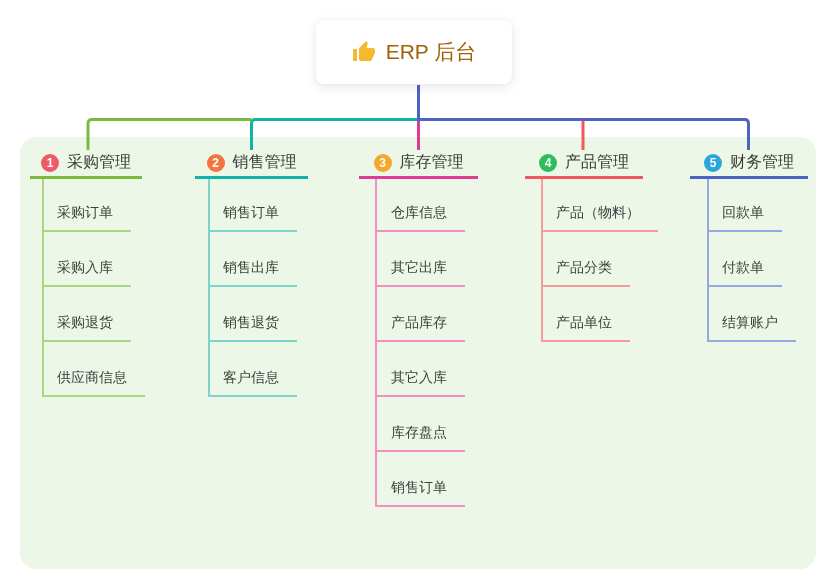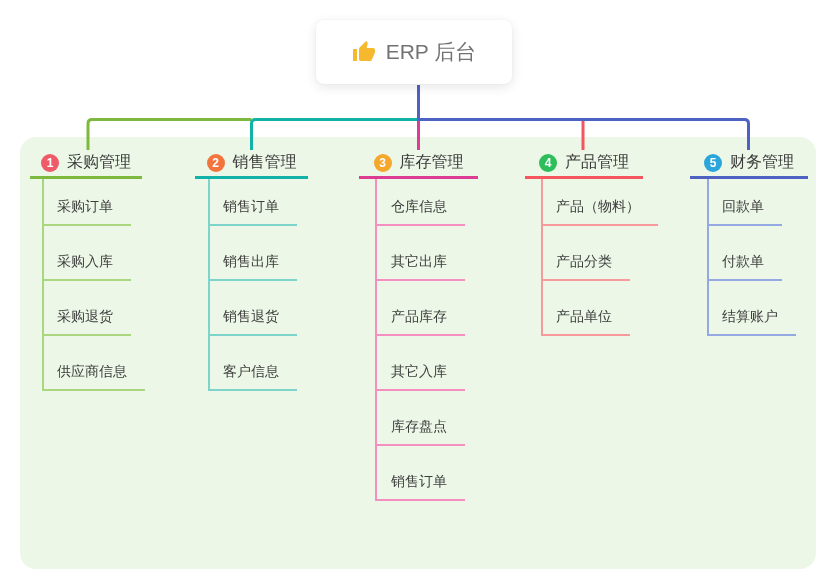--- a/index.html
+++ b/index.html
@@ -2,34 +2,34 @@
 <html><head>
 <meta charset="utf-8">
 <style>
   html,body{margin:0;padding:0;background:#ffffff;font-family:"Liberation Sans","DejaVu Sans",sans-serif;}
   .canvas{position:relative;width:839px;height:588px;background:#ffffff;overflow:hidden;}
 
   .panel{position:absolute;left:20px;top:137px;width:796px;height:432px;background:#ECF7E7;border-radius:16px;z-index:1;}
 
   .root-node{position:absolute;left:316px;top:20px;width:196px;height:64px;background:#ffffff;border-radius:8px;
     box-shadow:0 3px 12px rgba(0,0,0,.10),0 0 2px rgba(0,0,0,.06);
-    display:flex;align-items:center;justify-content:center;gap:10px;font-size:21px;color:#737373;z-index:3;cursor:default;}
+    display:flex;align-items:center;justify-content:center;gap:10px;font-size:21px;color:#a16207;z-index:3;cursor:default;}
   .thumb{width:24px;height:24px;display:block;}
 
   svg.connectors{position:absolute;left:0;top:0;z-index:2;pointer-events:none;}
 
   .branch-header{position:absolute;height:27px;display:flex;align-items:center;justify-content:center;gap:8px;
     font-size:16px;color:#3a3a3a;border-bottom:3px solid;z-index:3;}
   .badge{width:18px;height:18px;border-radius:50%;color:#fff;font-size:12px;font-weight:bold;
     display:flex;align-items:center;justify-content:center;flex:0 0 18px;line-height:18px;}
 
   .children{position:absolute;border-left:2px solid;z-index:3;}
   .child{height:55px;box-sizing:border-box;border-bottom:2px solid;display:flex;align-items:flex-end;
     padding:0 18px 8px 13px;font-size:14px;color:#3d3d3d;width:fit-content;white-space:nowrap;}
-  .child:first-child{height:47px;}
+  .child:first-child{height:53px;}
 
   .b1 .branch-header{left:30px;top:149px;width:112px;border-color:#7CB93E;}
   .b1 .badge{background:#EE5A68;}
   .b1 .children{left:42px;top:179px;border-color:#A9D77F;}
   .b1 .child{border-color:#A9D77F;}
 
   .b2 .branch-header{left:195px;top:149px;width:113px;border-color:#11B3A8;}
   .b2 .badge{background:#F3743D;}
   .b2 .children{left:208px;top:179px;border-color:#7ED3CB;}
   .b2 .child{border-color:#7ED3CB;}

